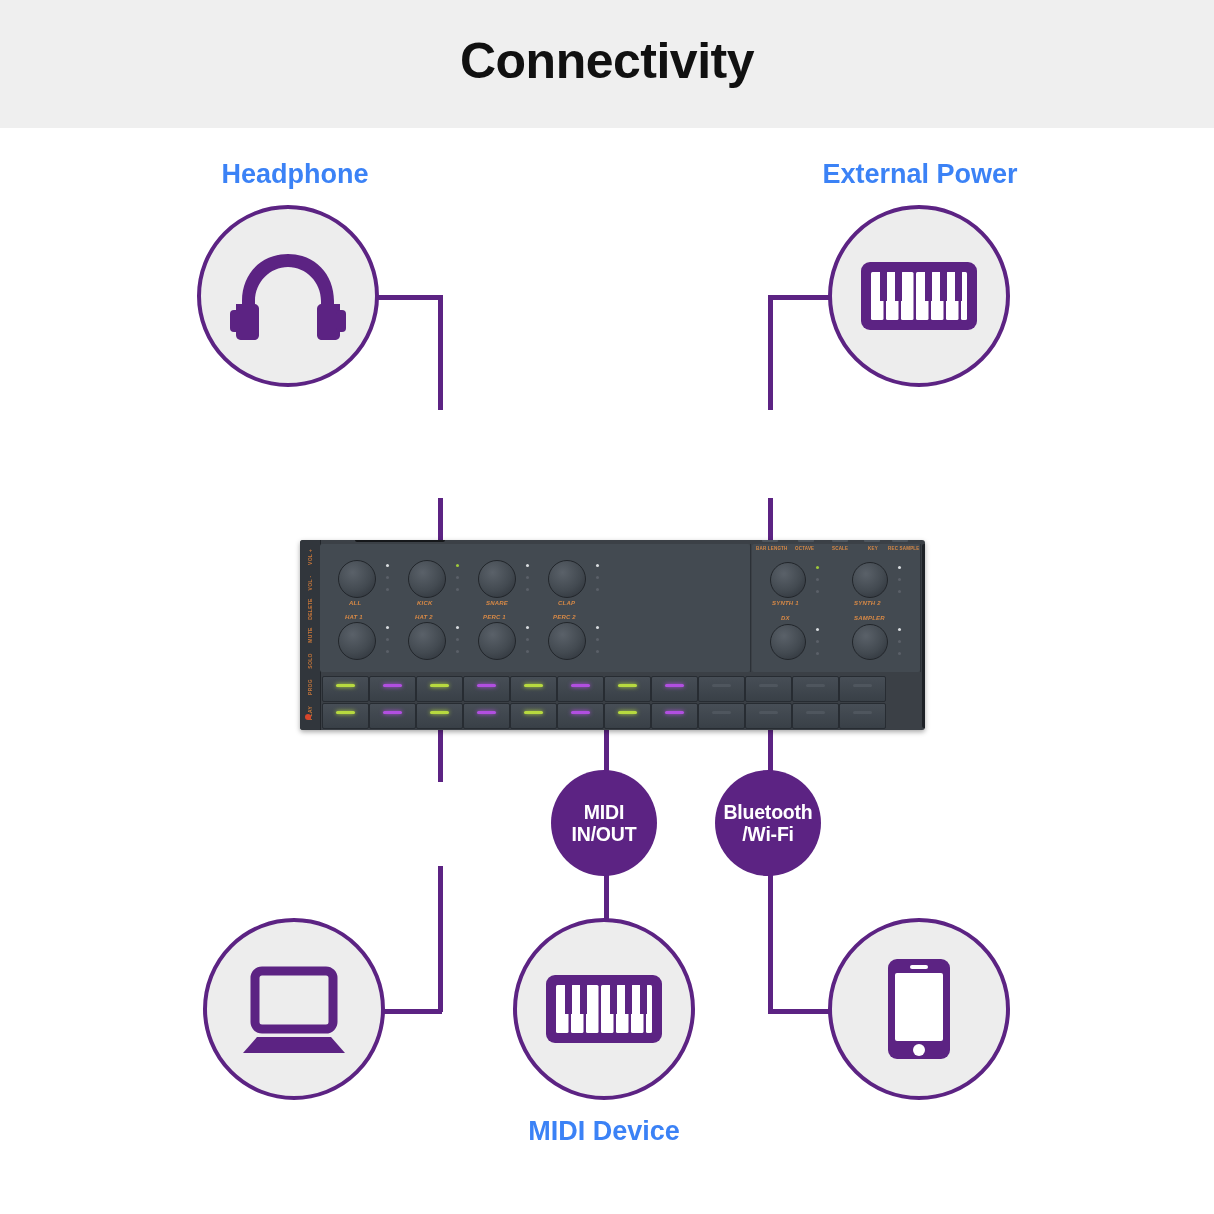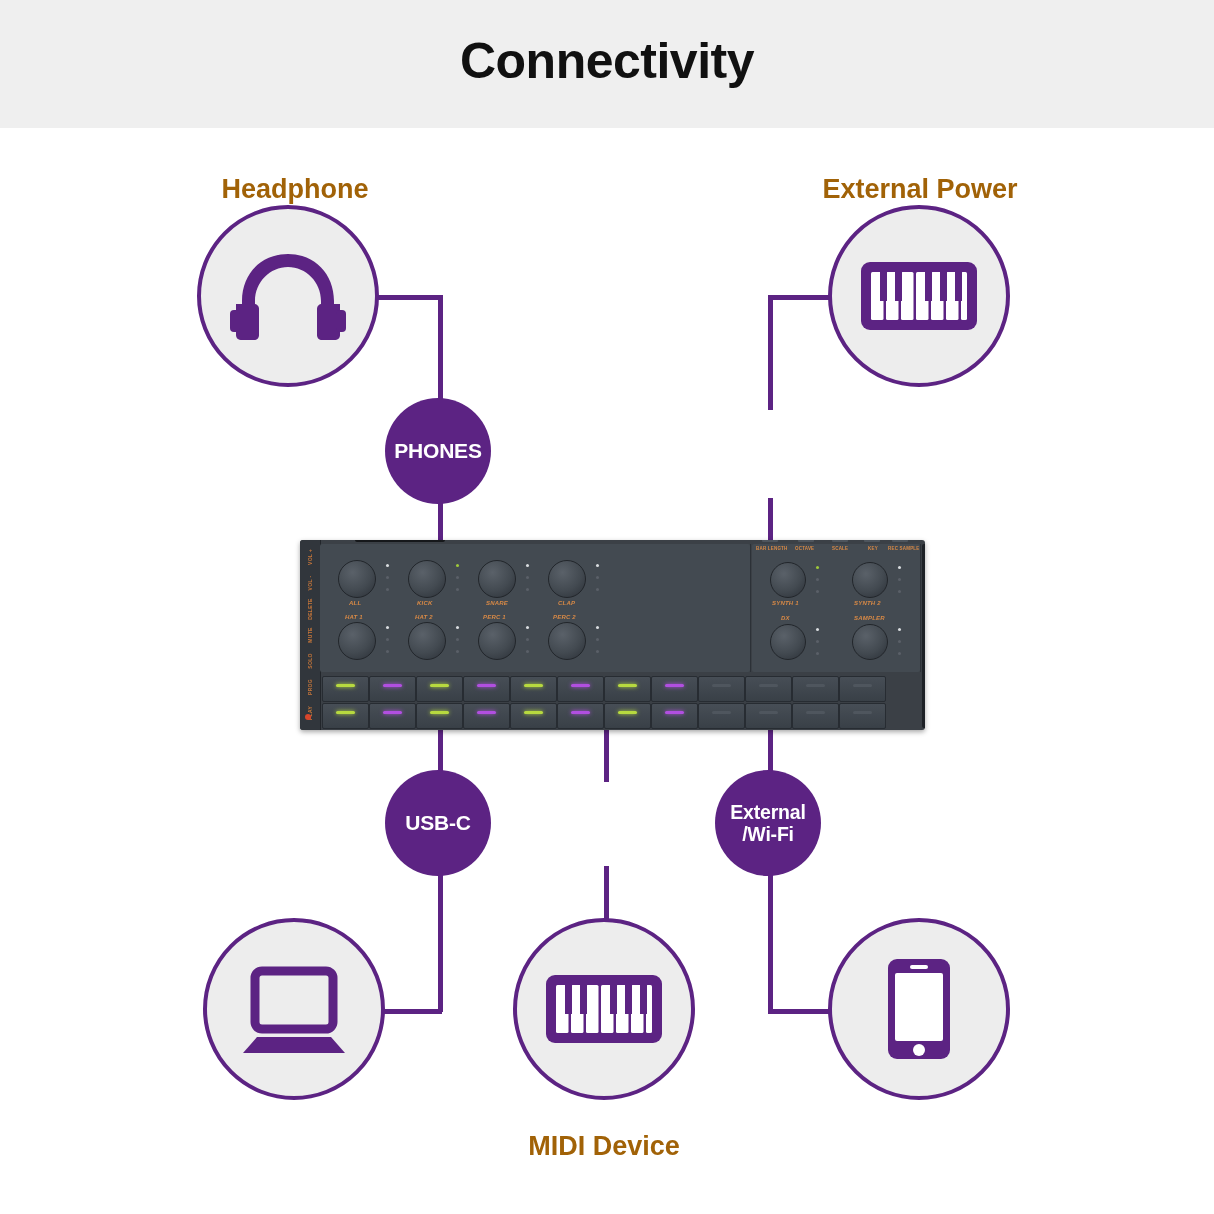--- a/index.html
+++ b/index.html
@@ -34,26 +34,25 @@
     position:absolute;
     border-radius:50%;
     background:#ededed;
     border:4px solid #5c2383;
     box-sizing:border-box;
     display:flex;align-items:center;justify-content:center;
   }
   .node-label{
     position:absolute;
     text-align:center;
-    color:#a16207;
+    color:#3b82f6;
     font-weight:bold;
     font-size:27px;
     line-height:1.22;
     white-space:pre-line;
-    margin-top:15px;
   }
 
   
   .badge{
     position:absolute;
     border-radius:50%;
     background:#5c2383;
     display:flex;align-items:center;justify-content:center;
     text-align:center;
   }
@@ -220,32 +219,30 @@
           <rect x="21" y="12" width="7" height="29"></rect>
           <rect x="36" y="12" width="7" height="29"></rect>
           <rect x="66" y="12" width="7" height="29"></rect>
           <rect x="81" y="12" width="7" height="29"></rect>
           <rect x="96" y="12" width="7" height="29"></rect>
         </g>
       </svg>
     </span>
   </div>
 
-  <div class="badge" style="left:385px;top:398px;width:106px;height:106px;">
-    <span>PHONES</span>
-  </div>
-
-
-  <div class="badge" style="left:385px;top:770px;width:106px;height:106px;">
-    <span>USB-C</span>
-  </div>
-
+
+
+
+  <div class="badge small" style="left:551px;top:770px;width:106px;height:106px;">
+    <span>MIDI
+IN/OUT</span>
+  </div>
 
   <div class="badge small" style="left:715px;top:770px;width:106px;height:106px;">
-    <span>External
+    <span>Bluetooth
 /Wi-Fi</span>
   </div>
 
   <div class="node" style="left:203px;top:918px;width:182px;height:182px;">
     <span class="icon">
       <svg width="118" height="92" viewBox="0 0 118 92">
         <rect x="20" y="8" width="78" height="58" rx="7" fill="none" stroke="#5c2383" stroke-width="9"></rect>
         <path d="M22 74h74l14 16H8z" fill="#5c2383"></path>
       </svg>
     </span>

